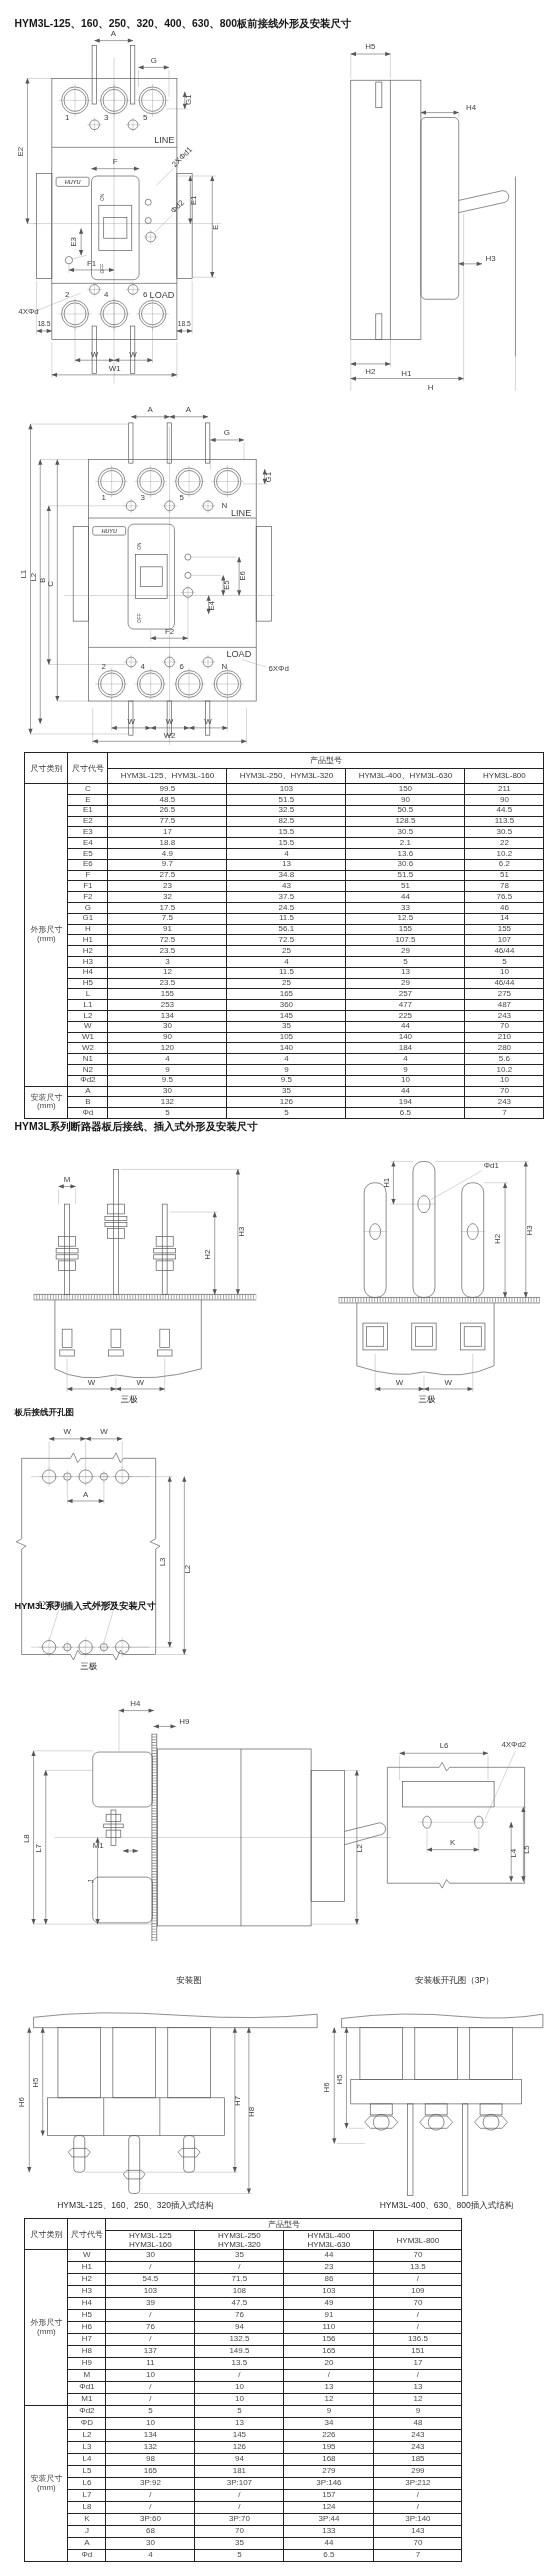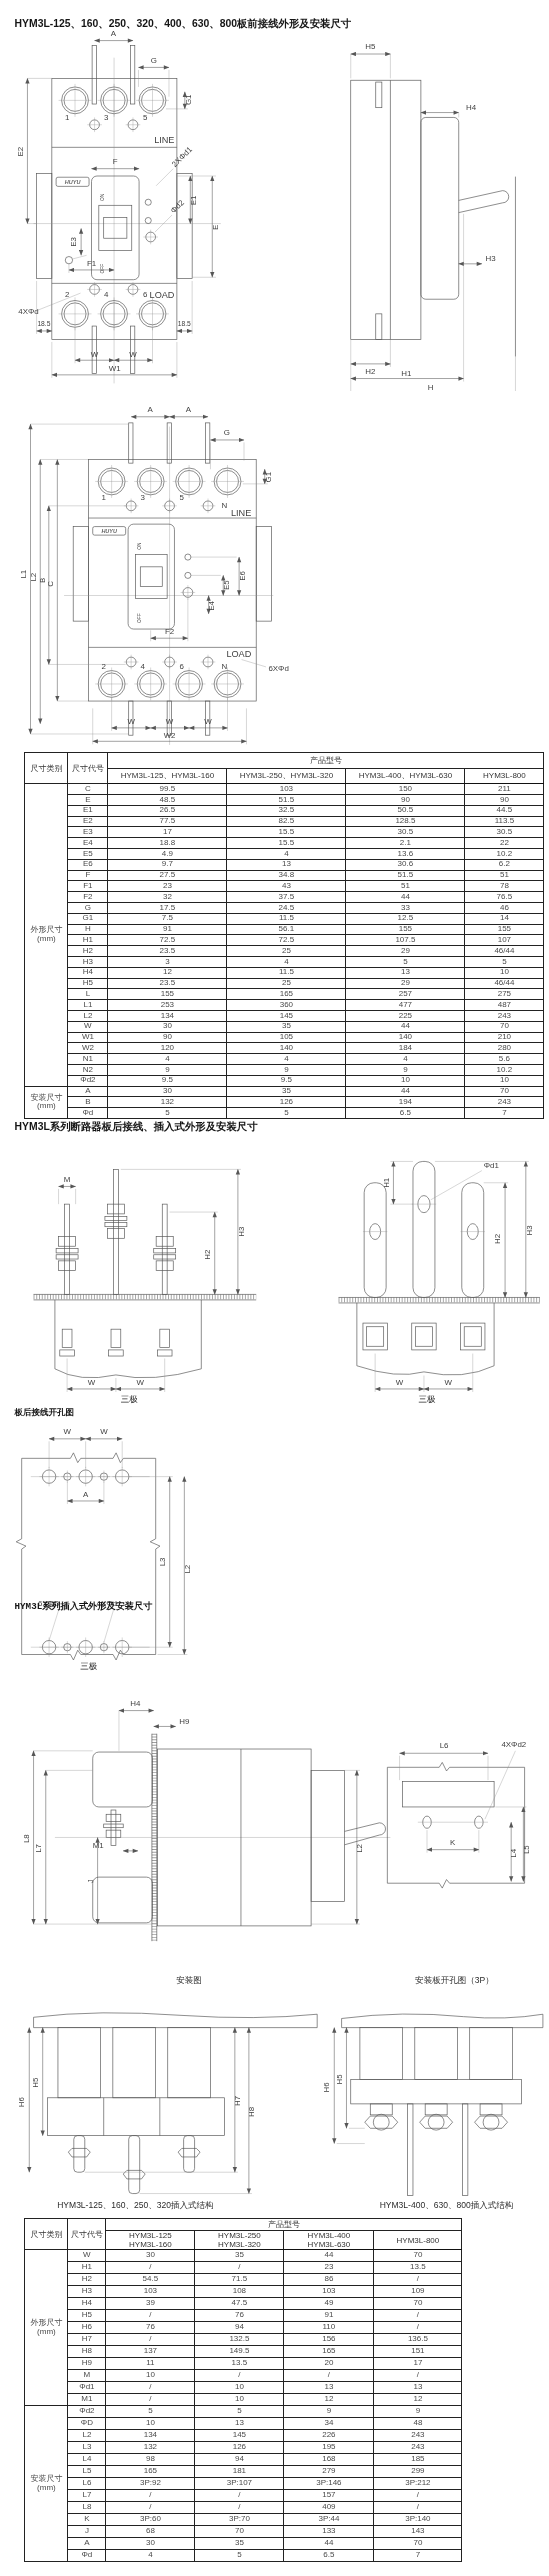--- a/index.html
+++ b/index.html
@@ -1,20 +1,20 @@
 <!DOCTYPE html>
 <html style="font-size:9.8px"><head>
 <meta charset="utf-8">
 <style>
   html,body{margin:0;padding:0;background:#fff;}
   .page{position:relative;width:549px;height:2576px;background:#fff;overflow:hidden;
         font-family:"Liberation Sans",sans-serif;color:#333;}
   .abs{position:absolute;}
   .h1{font-size:10.4px;font-weight:bold;color:#151515;white-space:nowrap;}
-  .h3{font-size:8.5px;font-weight:bold;color:#151515;white-space:nowrap;font-family:Liberation Mono, monospace;}
+  .h3{font-size:8.5px;font-weight:bold;color:#151515;white-space:nowrap;}
   svg.draw{position:absolute;left:0;}
   svg.draw *{stroke:#565656;fill:none;stroke-width:1.1px;}
   svg.draw .thin{stroke:#8f8f8f;stroke-width:.6px;}
   svg.draw .dim{stroke-width:.9px;}
   svg.draw .hatch{stroke:#9f9f9f;stroke-width:8px;stroke-dasharray:1.5 3;}
   svg.draw text{stroke:none;fill:#3f3f3f;font-size:13px;}
   svg.draw text.sm{font-size:11px;}
   svg.draw text.big{font-size:15px;}
   svg.draw text.tiny{font-size:8px;}
   svg.draw text.brand{font-size:9px;font-style:italic;font-weight:bold;fill:#666;}
@@ -1013,21 +1013,21 @@
           <td>L7</td>
           <td>/</td>
           <td>/</td>
           <td>157</td>
           <td>/</td>
         </tr>
         <tr>
           <td>L8</td>
           <td>/</td>
           <td>/</td>
-          <td>409</td>
+          <td>124</td>
           <td>/</td>
         </tr>
         <tr>
           <td>K</td>
           <td>3P:60</td>
           <td>3P:70</td>
           <td>3P:44</td>
           <td>3P:140</td>
         </tr>
         <tr>

